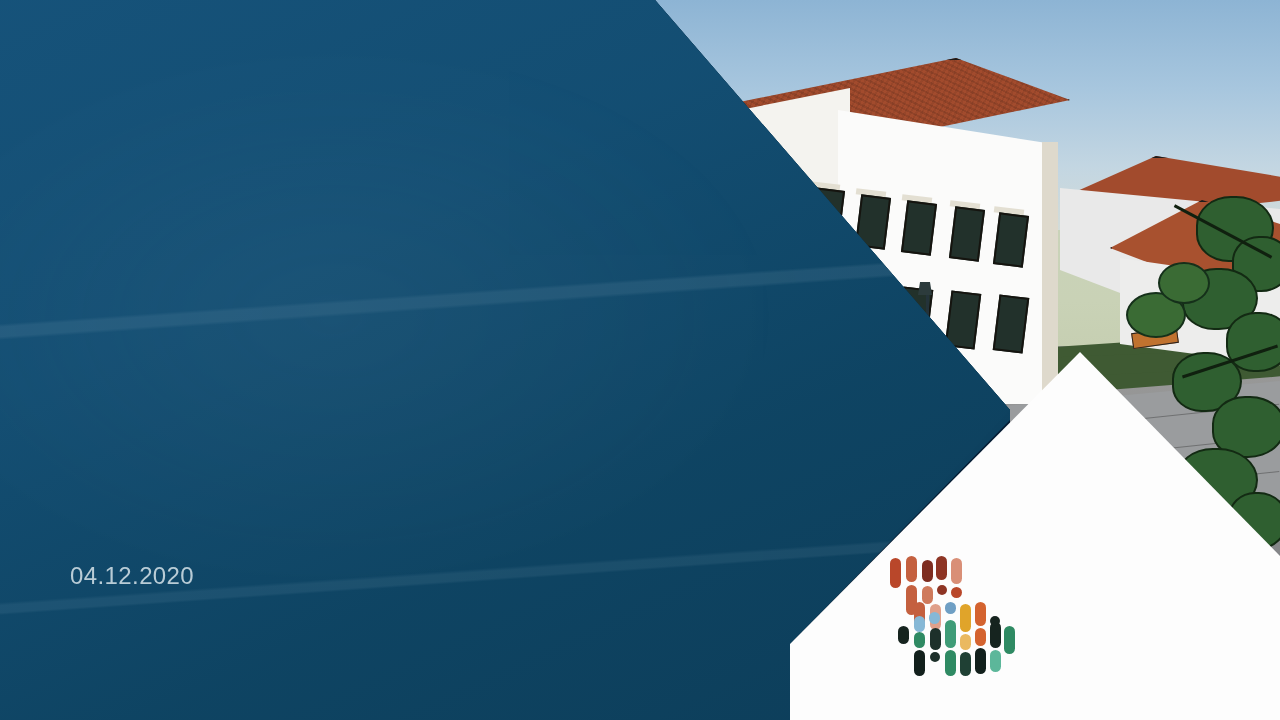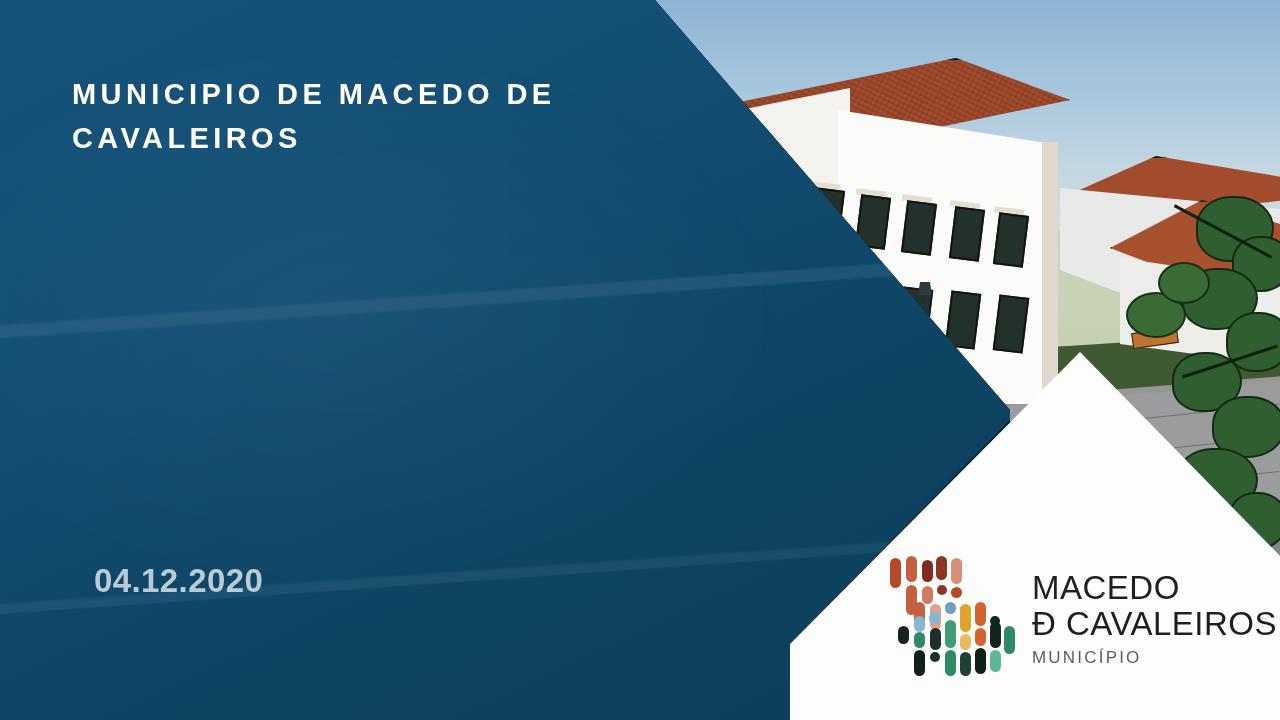--- a/index.html
+++ b/index.html
@@ -146,21 +146,21 @@
     letter-spacing:4.4px;
   }
   .kicker{
     position:absolute;left:70px;top:470px;width:720px;
     color:#b5ccd9;font-weight:700;line-height:1.06;letter-spacing:.6px;
   }
   .kicker .l1{display:block;font-size:41px;}
   .kicker .l2{display:block;font-size:41px;margin-top:6px;}
   .datetext{
     position:absolute;left:70px;top:562px;
-    color:#b9ccd6;font-size:33px;font-weight:700;letter-spacing:.4px;margin-left:24px;
+    color:#b9ccd6;font-size:24px;font-weight:400;letter-spacing:.4px;
   }
 
   
   .logo{position:absolute;left:884px;top:548px;width:396px;height:136px;}
   .logo-mark{position:absolute;left:0;top:6px;width:130px;height:126px;}
   .pill{position:absolute;border-radius:99px;}
   .logo-type{position:absolute;left:148px;top:22px;color:#1d1f20;}
   .logo-type .lt1{display:block;font-size:33px;font-weight:400;letter-spacing:.5px;line-height:1.08;}
   .logo-type .lt2{display:block;font-size:33px;font-weight:400;letter-spacing:.5px;line-height:1.08;}
   .logo-type .lt3{display:block;font-size:17px;font-weight:400;letter-spacing:2.2px;color:#5a5e60;margin-top:7px;}
@@ -303,21 +303,20 @@
 
   <div style="position:absolute;inset:0;opacity:.16;
               clip-path:polygon(0 0, 655px 0, 1010px 410px, 1010px 420px, 790px 644px, 790px 720px, 0 720px);
               background:
                 linear-gradient(-4deg, rgba(255,255,255,0) 58%, rgba(210,230,240,.55) 58.4%, rgba(210,230,240,.55) 59.6%, rgba(255,255,255,0) 60%),
                 linear-gradient(-4deg, rgba(255,255,255,0) 24%, rgba(200,225,238,.45) 24.3%, rgba(200,225,238,.45) 25.2%, rgba(255,255,255,0) 25.6%),
                 radial-gradient(680px 420px at 26% 44%, rgba(190,220,235,.30), rgba(0,0,0,0) 70%);"></div>
 
   <div class="white-diamond"></div>
 
-  <div class="headline">MUNICIPIO DE MACEDO DE CAVALEIROS</div>
 
   <div class="datetext">04.12.2020</div>
 
   <div class="logo">
 
     <div class="logo-mark">
 
       <span class="pill" style="left:6px;  top:4px;  width:11px;height:30px;background:#b9472a;"></span>
       <span class="pill" style="left:22px; top:2px;  width:11px;height:26px;background:#c4603f;"></span>
       <span class="pill" style="left:38px; top:6px;  width:11px;height:22px;background:#7e2d20;"></span>
@@ -348,20 +347,15 @@
       <span class="pill" style="left:30px; top:96px; width:11px;height:26px;background:#12201c;"></span>
       <span class="pill" style="left:46px; top:98px; width:10px;height:10px;background:#1d302a;"></span>
       <span class="pill" style="left:61px; top:96px; width:11px;height:26px;background:#2f8a63;"></span>
       <span class="pill" style="left:76px; top:98px; width:11px;height:24px;background:#1f4034;"></span>
       <span class="pill" style="left:91px; top:94px; width:11px;height:26px;background:#12201c;"></span>
       <span class="pill" style="left:106px;top:96px; width:11px;height:22px;background:#5cb79a;"></span>
       <span class="pill" style="left:120px;top:72px; width:11px;height:28px;background:#2f8a63;"></span>
       <span class="pill" style="left:106px;top:62px; width:10px;height:10px;background:#16241f;"></span>
     </div>
 
-    <div class="logo-type">
-      <span class="lt1">MACEDO</span>
-      <span class="lt2">Ð CAVALEIROS</span>
-      <span class="lt3">MUNICÍPIO</span>
-    </div>
   </div>
 
 </div>
 
 </body></html>

